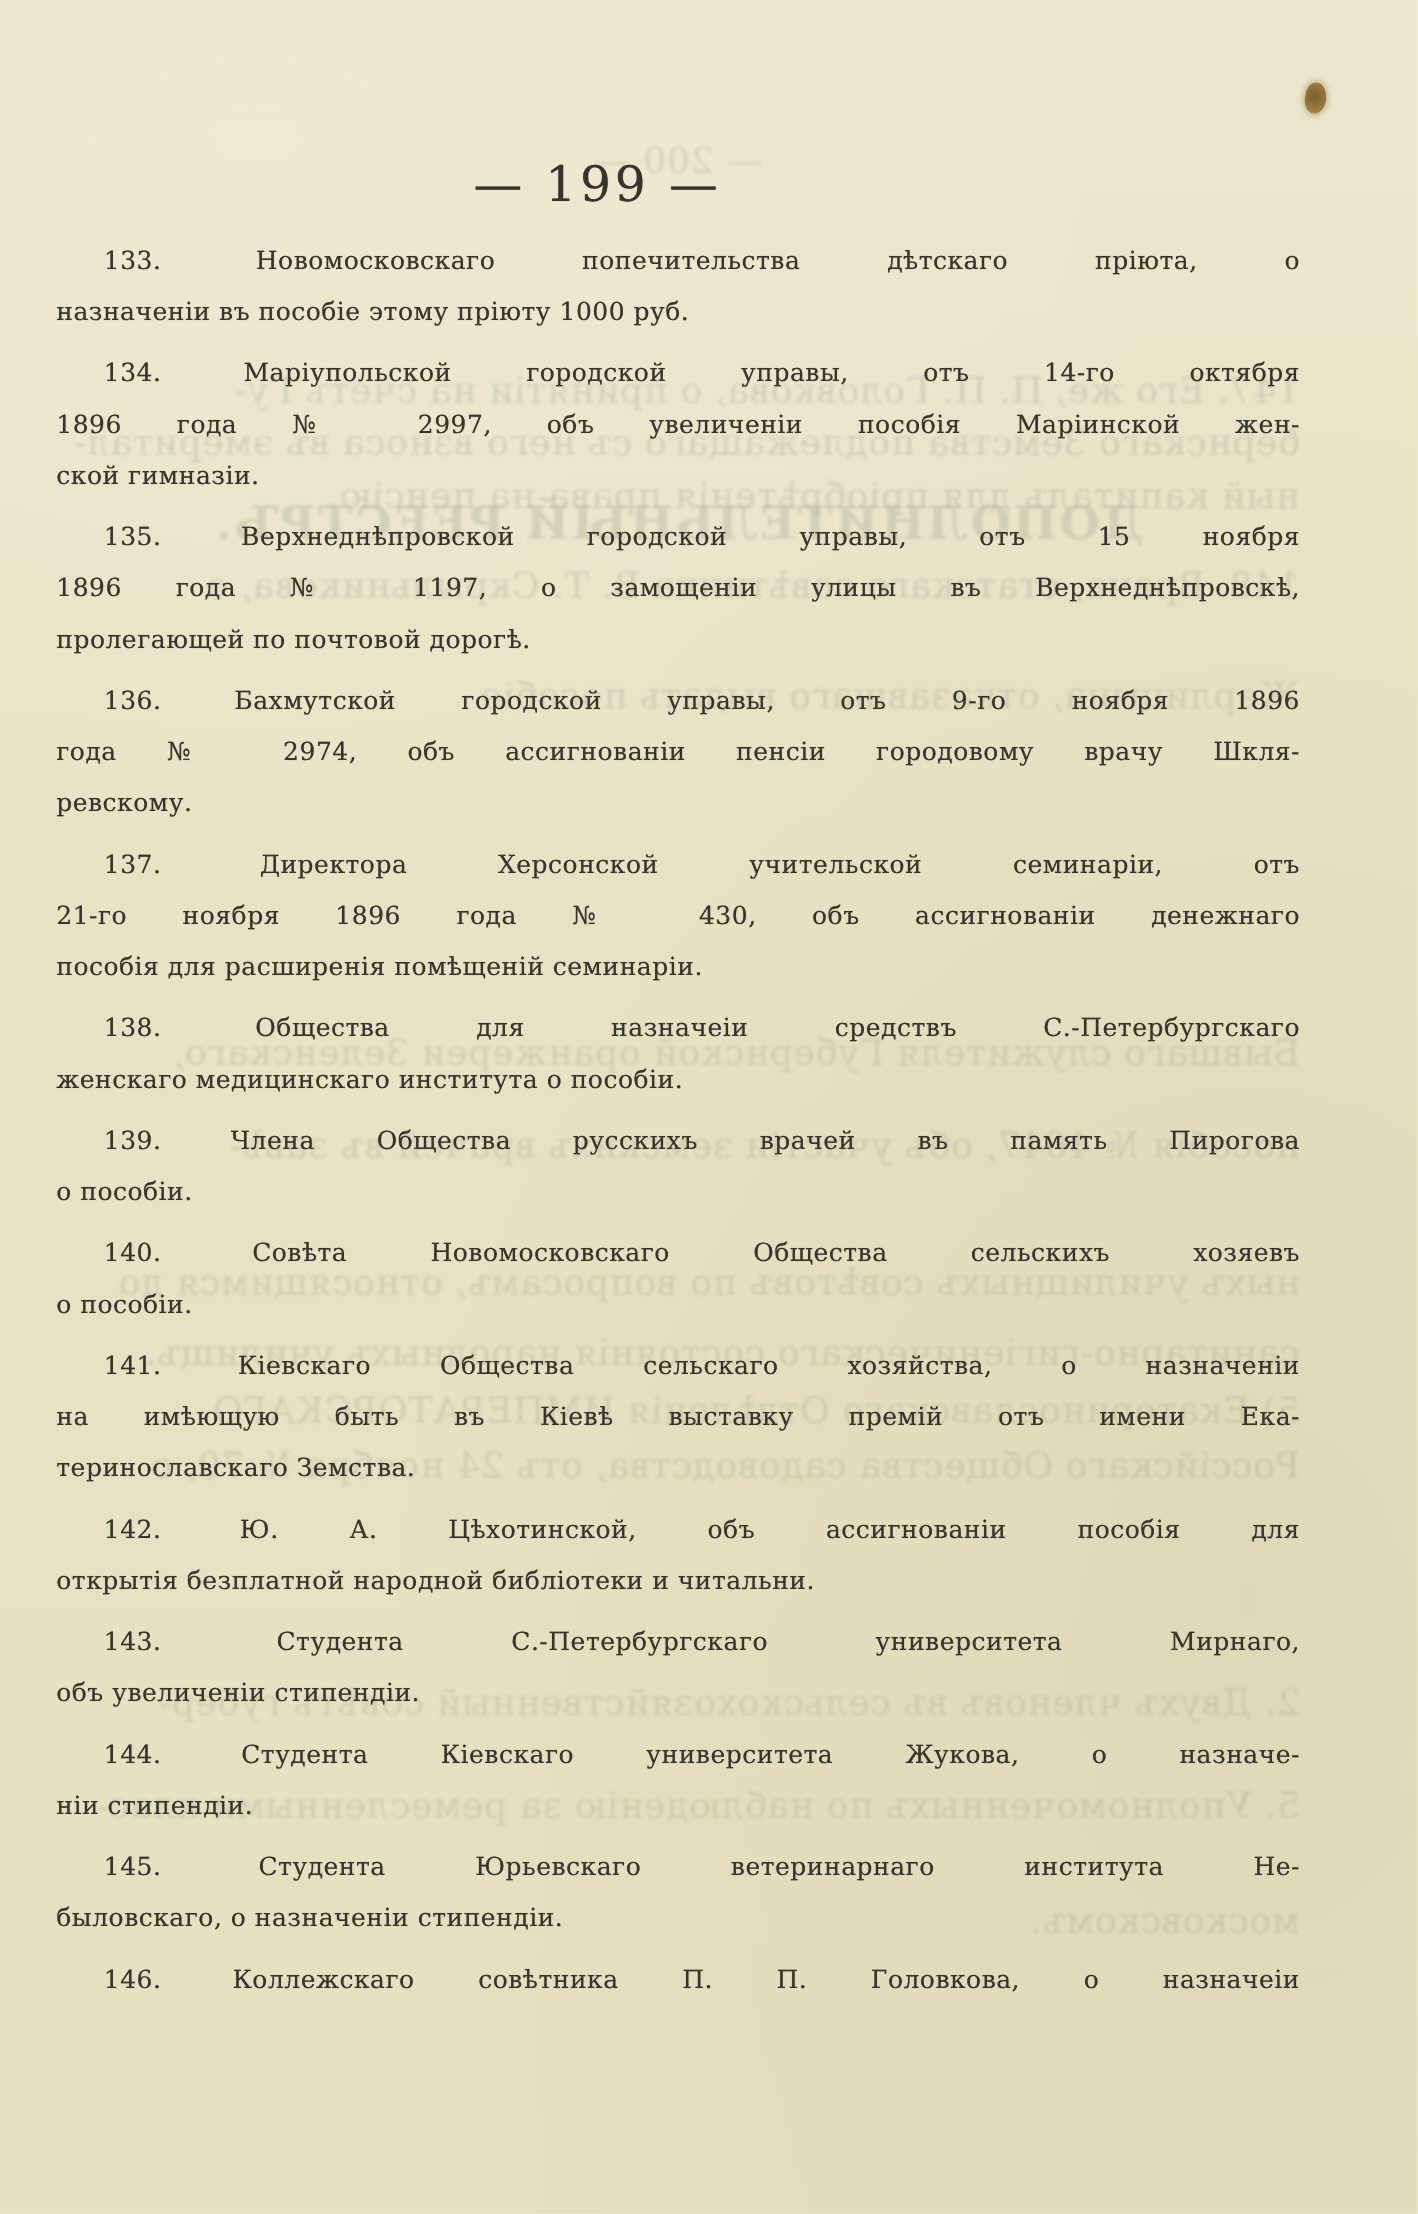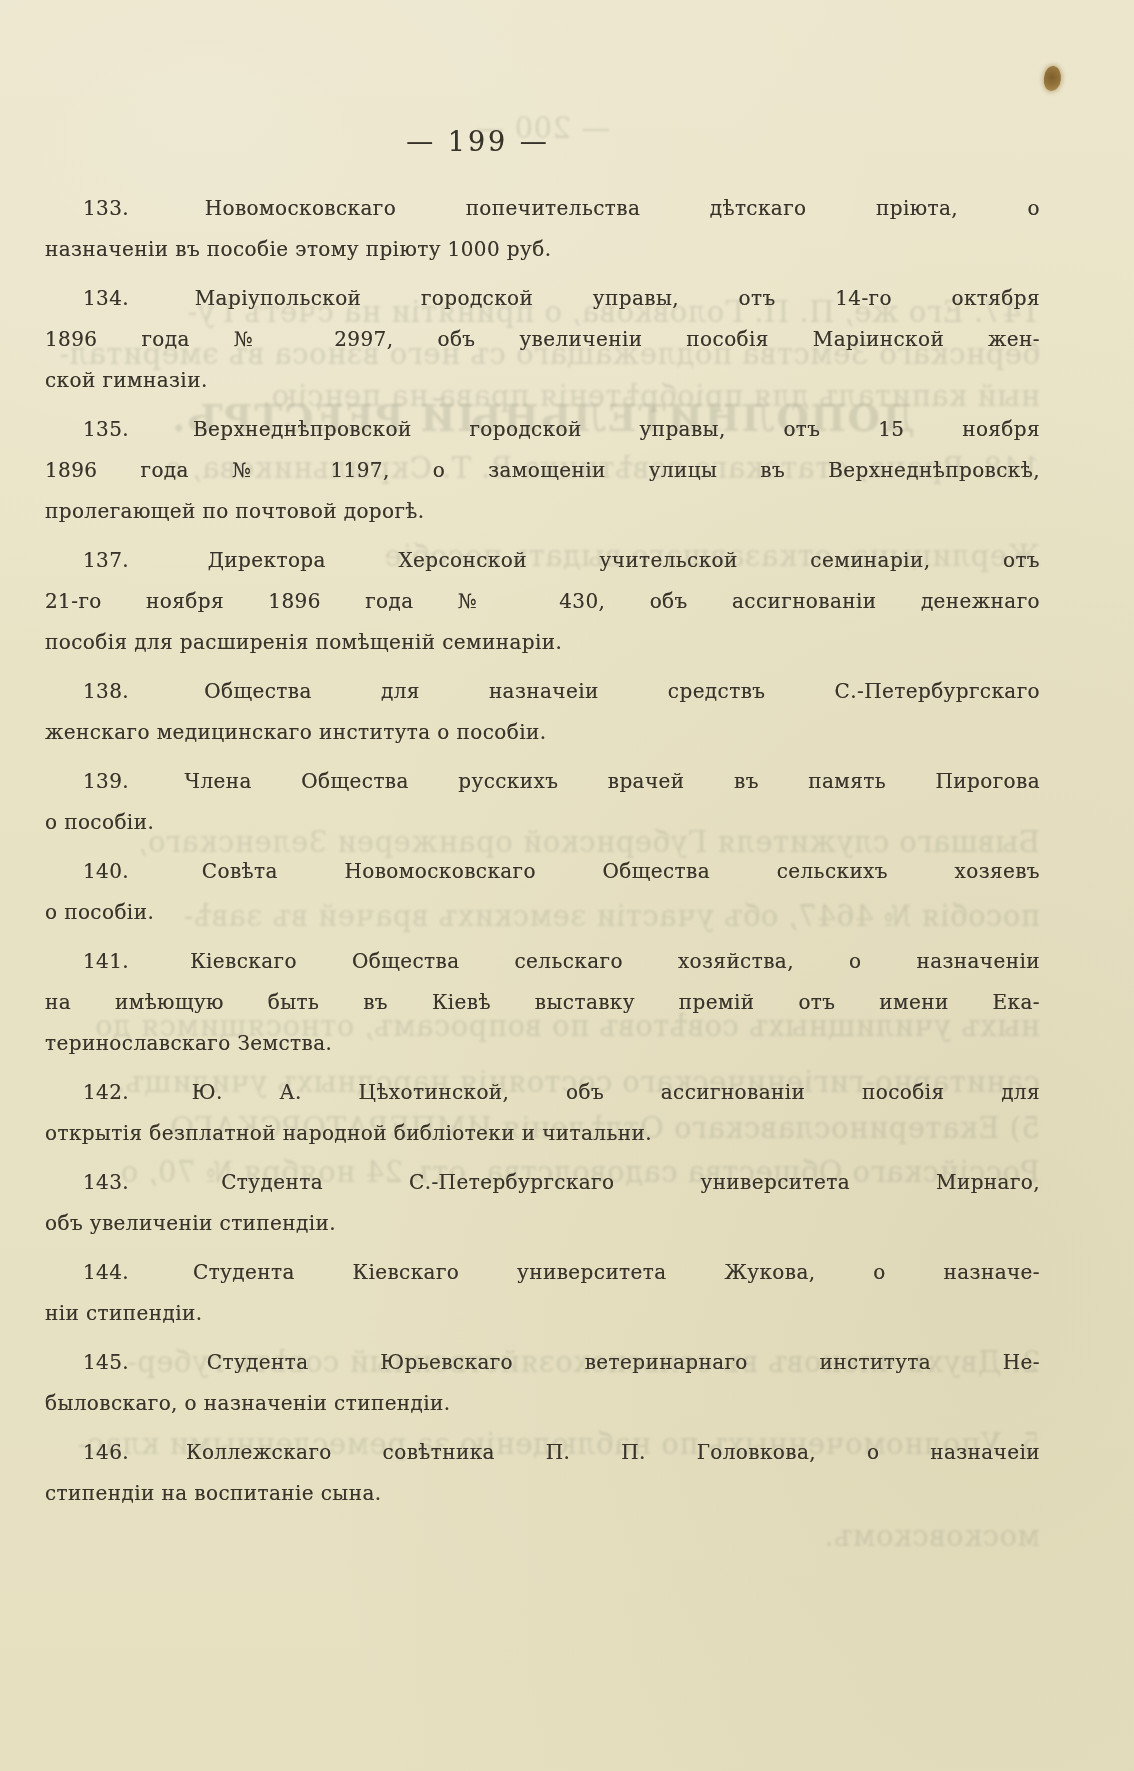--- a/index.html
+++ b/index.html
@@ -35,21 +35,21 @@
     white-space: nowrap;
     overflow: hidden;
   }
   .bleed-line.bold { font-weight: bold; letter-spacing: 2px; }
   .bleed-line.center { text-align: center; }
 
   .page-number {
     position: absolute;
     top: 126px; left: 328px; width: 300px;
     text-align: center;
-    font-size: 27px;
+    font-size: 39px;
     color: #39342b;
     letter-spacing: 3px;
     text-shadow: 0 0 0.6px rgba(57,52,43,0.55);
   }
 
   .text-block {
     position: absolute;
     top: 188px; left: 45px; width: 995px;
     color: #39342b;
     font-size: 20px;
@@ -121,20 +121,28 @@
 
     <div class="entry">
       <div class="line f j">
         <span class="num">135.</span>
         <span>Верхнеднѣпровской городской управы, отъ 15 ноября</span>
       </div>
       <div class="line j">1896 года № 1197, о замощеніи улицы въ Верхнеднѣпровскѣ,</div>
       <div class="line last">пролегающей по почтовой дорогѣ.</div>
     </div>
 
+    <div class="entry">
+      <div class="line f j">
+        <span class="num">136.</span>
+        <span>Бахмутской городской управы, отъ 9-го ноября 1896</span>
+      </div>
+      <div class="line j">года № 2974, объ ассигнованіи пенсіи городовому врачу Шкля-</div>
+      <div class="line last">ревскому.</div>
+    </div>
 
     <div class="entry">
       <div class="line f j">
         <span class="num">137.</span>
         <span>Директора Херсонской учительской семинаріи, отъ</span>
       </div>
       <div class="line j">21-го ноября 1896 года № 430, объ ассигнованіи денежнаго</div>
       <div class="line last">пособія для расширенія помѣщеній семинаріи.</div>
     </div>
 
@@ -201,20 +209,19 @@
         <span>Студента Юрьевскаго ветеринарнаго института Не-</span>
       </div>
       <div class="line last">быловскаго, о назначеніи стипендіи.</div>
     </div>
 
     <div class="entry">
       <div class="line f j">
         <span class="num">146.</span>
         <span>Коллежскаго совѣтника П. П. Головкова, о назначеіи</span>
       </div>
-      <div class="line last">стипендіи на воспитаніе сына.</div>
     </div>
 
   </div>
 
   <div class="stain"></div>
 
 </div>
 
 </body></html>

